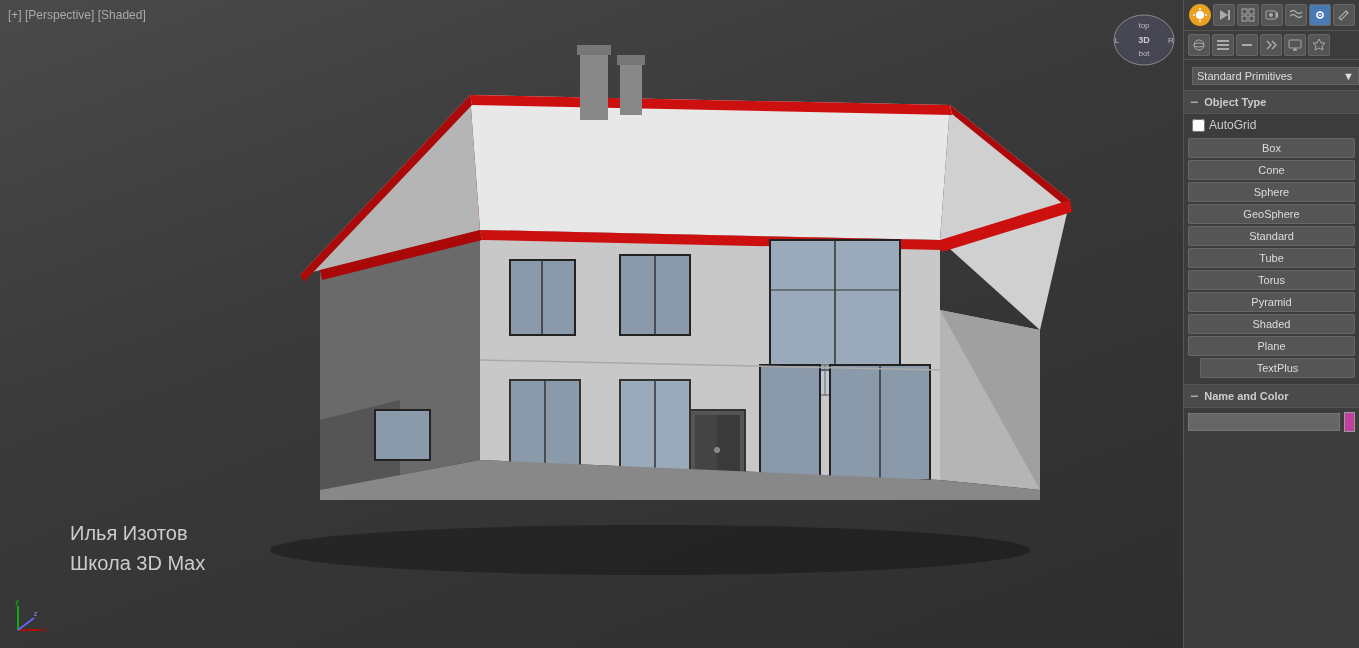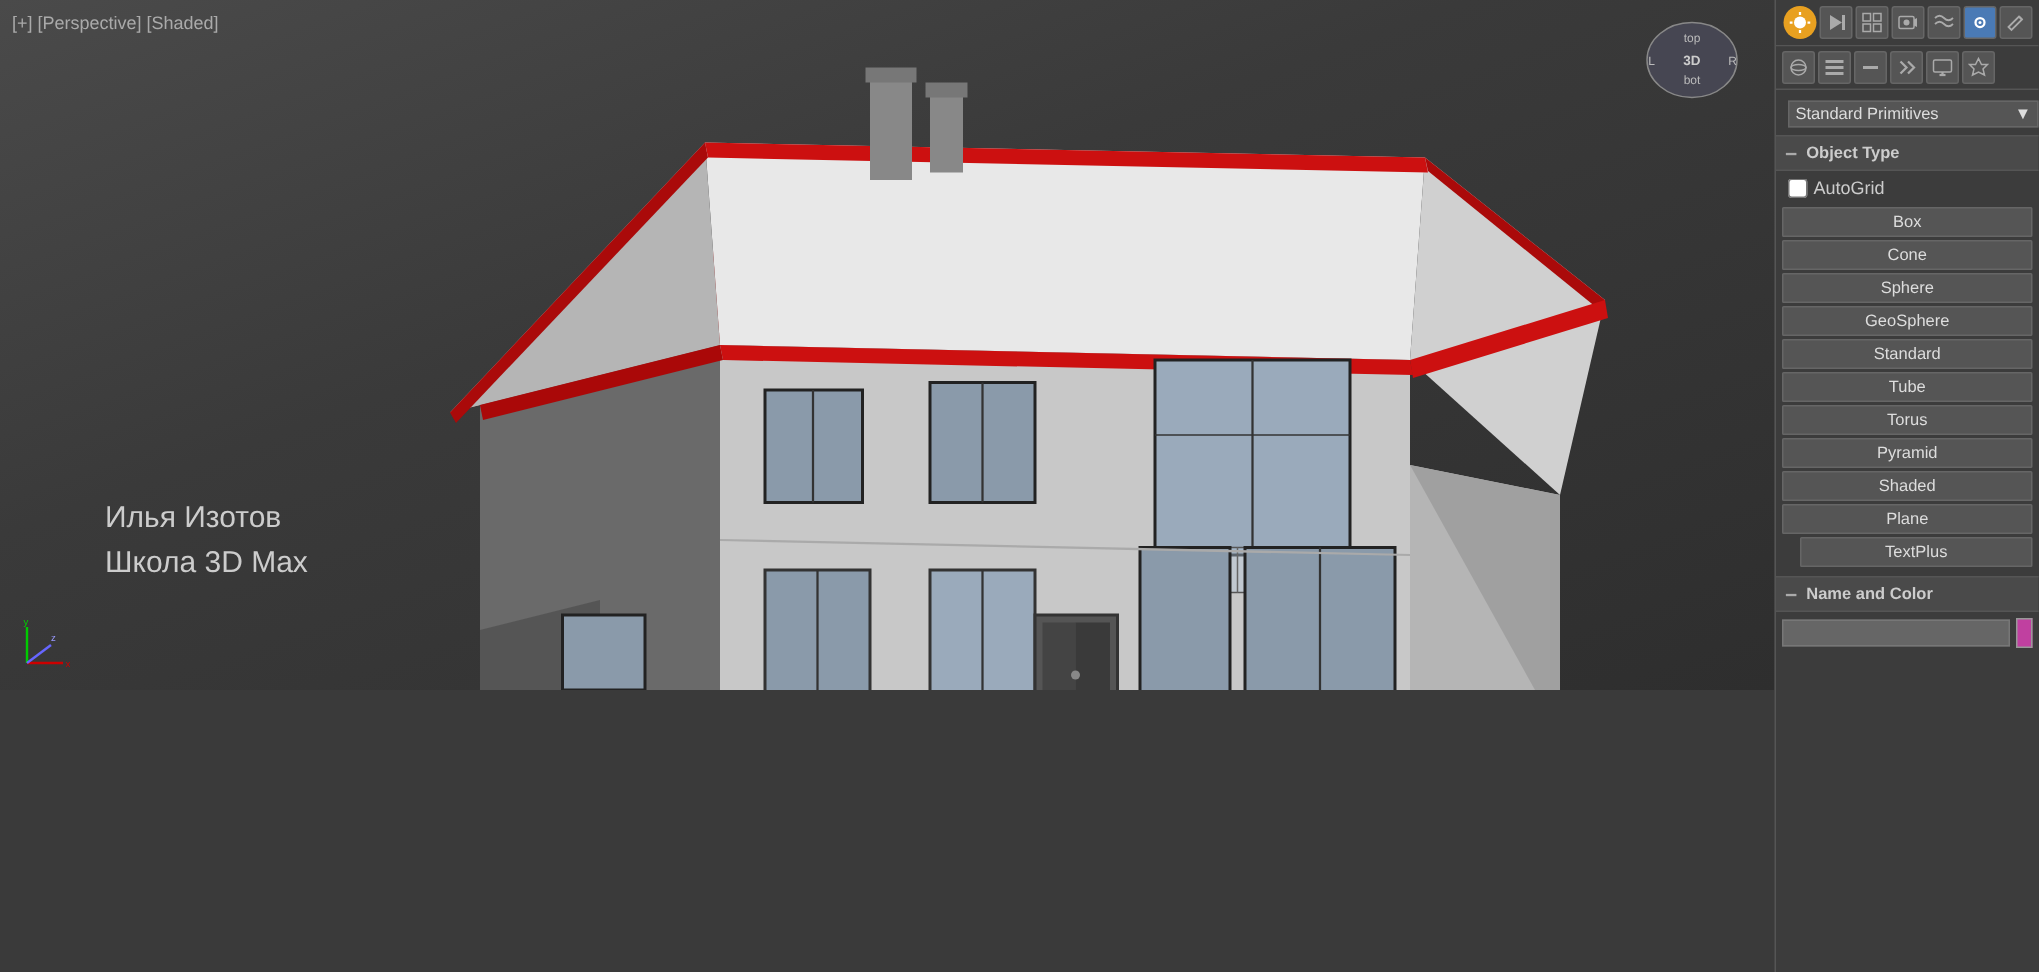--- a/index.html
+++ b/index.html
@@ -11,21 +11,21 @@
       font-family: Arial, sans-serif;
       font-size: 12px;
       color: #ccc;
     }
 
     
     #viewport {
       position: absolute;
       left: 0; top: 0;
       width: 1183px;
-      height: 460px;
+      height: 648px;
       background: linear-gradient(160deg, #4a4a4a 0%, #3a3a3a 40%, #2e2e2e 100%);
       overflow: hidden;
     }
 
     
     #viewport-label {
       position: absolute;
       top: 8px; left: 8px;
       color: #aaa;
       font-size: 12px;
@@ -196,21 +196,21 @@
     #color-swatch {
       width: 20px; height: 20px;
       background: #c040a0;
       border: 1px solid #999;
       cursor: pointer;
     }
 
     
     #nav-helper {
       position: absolute;
-      top: 10px; right: 20px;
+      top: 10px; right: 4px;
       width: 70px; height: 60px; margin-left: 10px;
     }
   </style>
 </head>
 <body>
 
 <div id="viewport">
   <div id="viewport-label">[+] [Perspective] [Shaded]</div>
 
   <div id="house-container">

